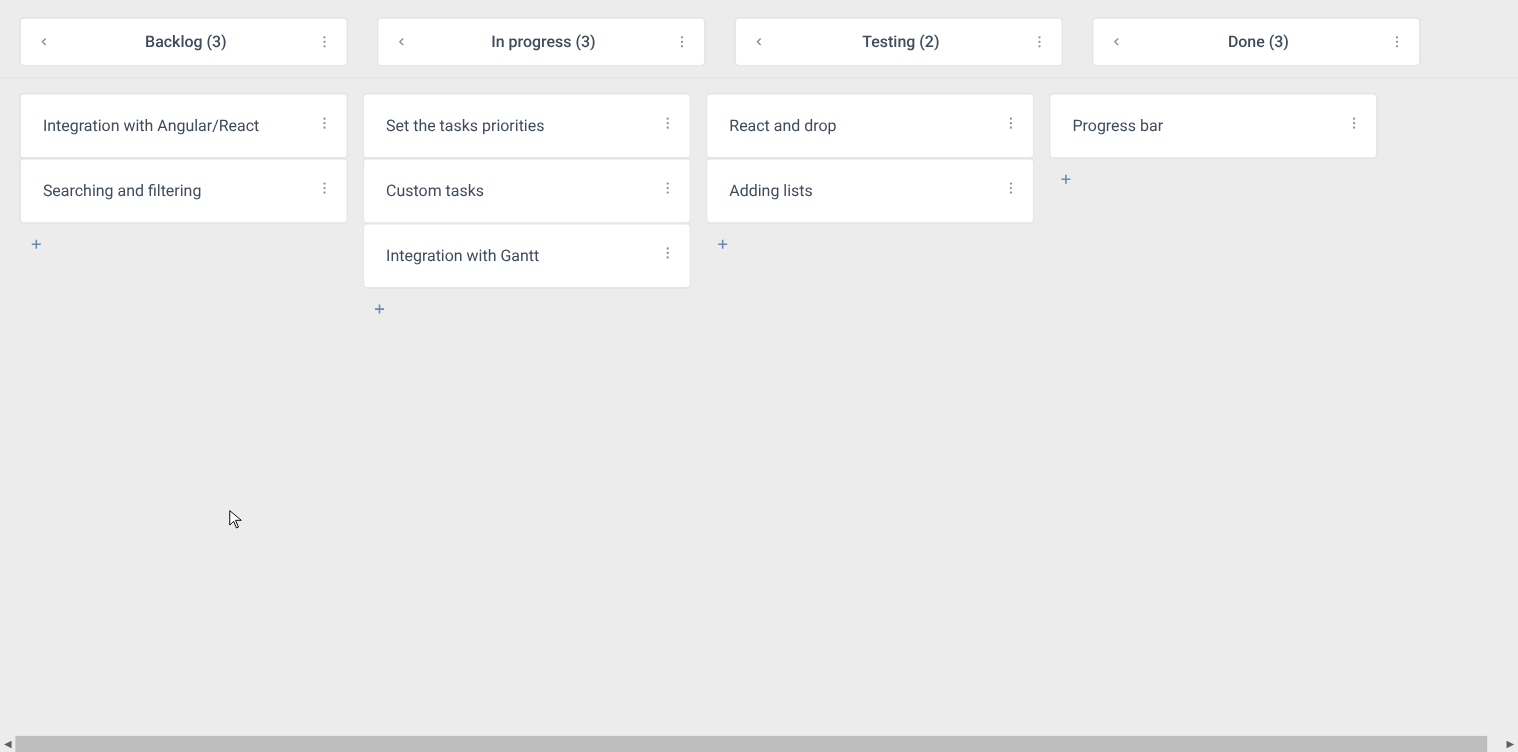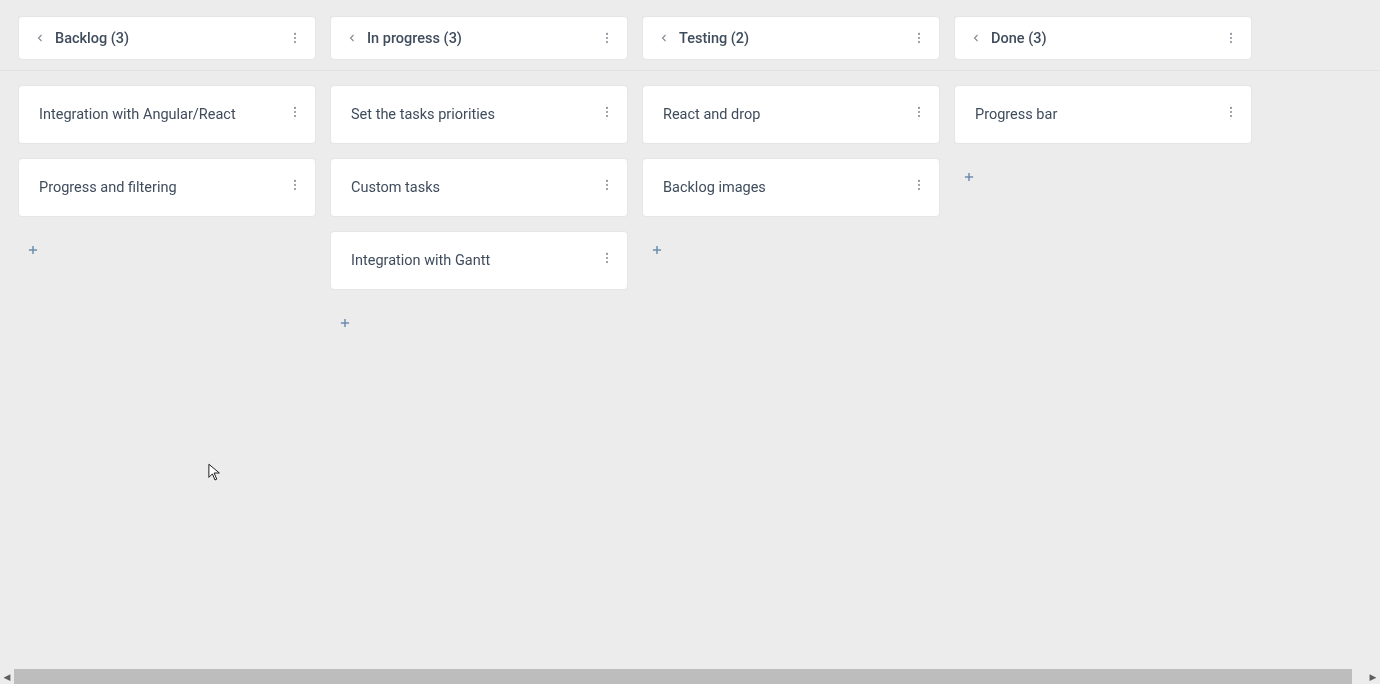--- a/index.html
+++ b/index.html
@@ -16,24 +16,25 @@
       position: relative;
     }
     .board-wrapper {
       width: 100%;
       height: 100%;
       overflow-x: auto;
       overflow-y: hidden;
     }
     .columns-header-area {
       display: flex;
-      gap: 14px;
+      gap: 27px;
       padding: 16px 18px 10px 18px;
       background: #ececec;
       border-bottom: 1px solid #e2e2e2;
+      text-align: center;
     }
     .column-header {
       width: 298px;
       flex: 0 0 298px;
       background: #ffffff;
       border: 1px solid #e6e6e6;
       border-radius: 4px;
       display: flex;
       align-items: center;
       padding: 0 8px 0 12px;
@@ -69,21 +70,20 @@
       display: flex;
       gap: 14px;
       padding: 14px 18px 0 18px;
       align-items: flex-start;
     }
     .column-body {
       width: 298px;
       flex: 0 0 298px;
       display: flex;
       flex-direction: column;
-      gap: 14px;
     }
     .card {
       background: #ffffff;
       border: 1px solid #e6e6e6;
       border-radius: 4px;
       display: flex;
       align-items: flex-start;
       padding: 18px 8px 18px 20px;
       min-height: 58px;
       box-shadow: 0 0 1px rgba(0,0,0,0.03);
@@ -245,21 +245,21 @@
         <span class="card-title">Integration with Angular/React</span>
         <span class="more-btn">
           <svg class="dots-svg" viewBox="0 0 24 24" fill="currentColor">
               <circle cx="12" cy="5" r="1.8"></circle>
               <circle cx="12" cy="12" r="1.8"></circle>
               <circle cx="12" cy="19" r="1.8"></circle>
             </svg>
         </span>
       </div>
       <div class="card">
-        <span class="card-title">Progress and filtering</span>
+        <span class="card-title">Searching and filtering</span>
         <span class="more-btn">
           <svg class="dots-svg" viewBox="0 0 24 24" fill="currentColor">
               <circle cx="12" cy="5" r="1.8"></circle>
               <circle cx="12" cy="12" r="1.8"></circle>
               <circle cx="12" cy="19" r="1.8"></circle>
             </svg>
         </span>
       </div>
       <div class="add-card-btn">
         <span>
@@ -317,21 +317,21 @@
         <span class="card-title">React and drop</span>
         <span class="more-btn">
           <svg class="dots-svg" viewBox="0 0 24 24" fill="currentColor">
               <circle cx="12" cy="5" r="1.8"></circle>
               <circle cx="12" cy="12" r="1.8"></circle>
               <circle cx="12" cy="19" r="1.8"></circle>
             </svg>
         </span>
       </div>
       <div class="card">
-        <span class="card-title">Backlog images</span>
+        <span class="card-title">Adding lists</span>
         <span class="more-btn">
           <svg class="dots-svg" viewBox="0 0 24 24" fill="currentColor">
               <circle cx="12" cy="5" r="1.8"></circle>
               <circle cx="12" cy="12" r="1.8"></circle>
               <circle cx="12" cy="19" r="1.8"></circle>
             </svg>
         </span>
       </div>
       <div class="add-card-btn">
         <span>

